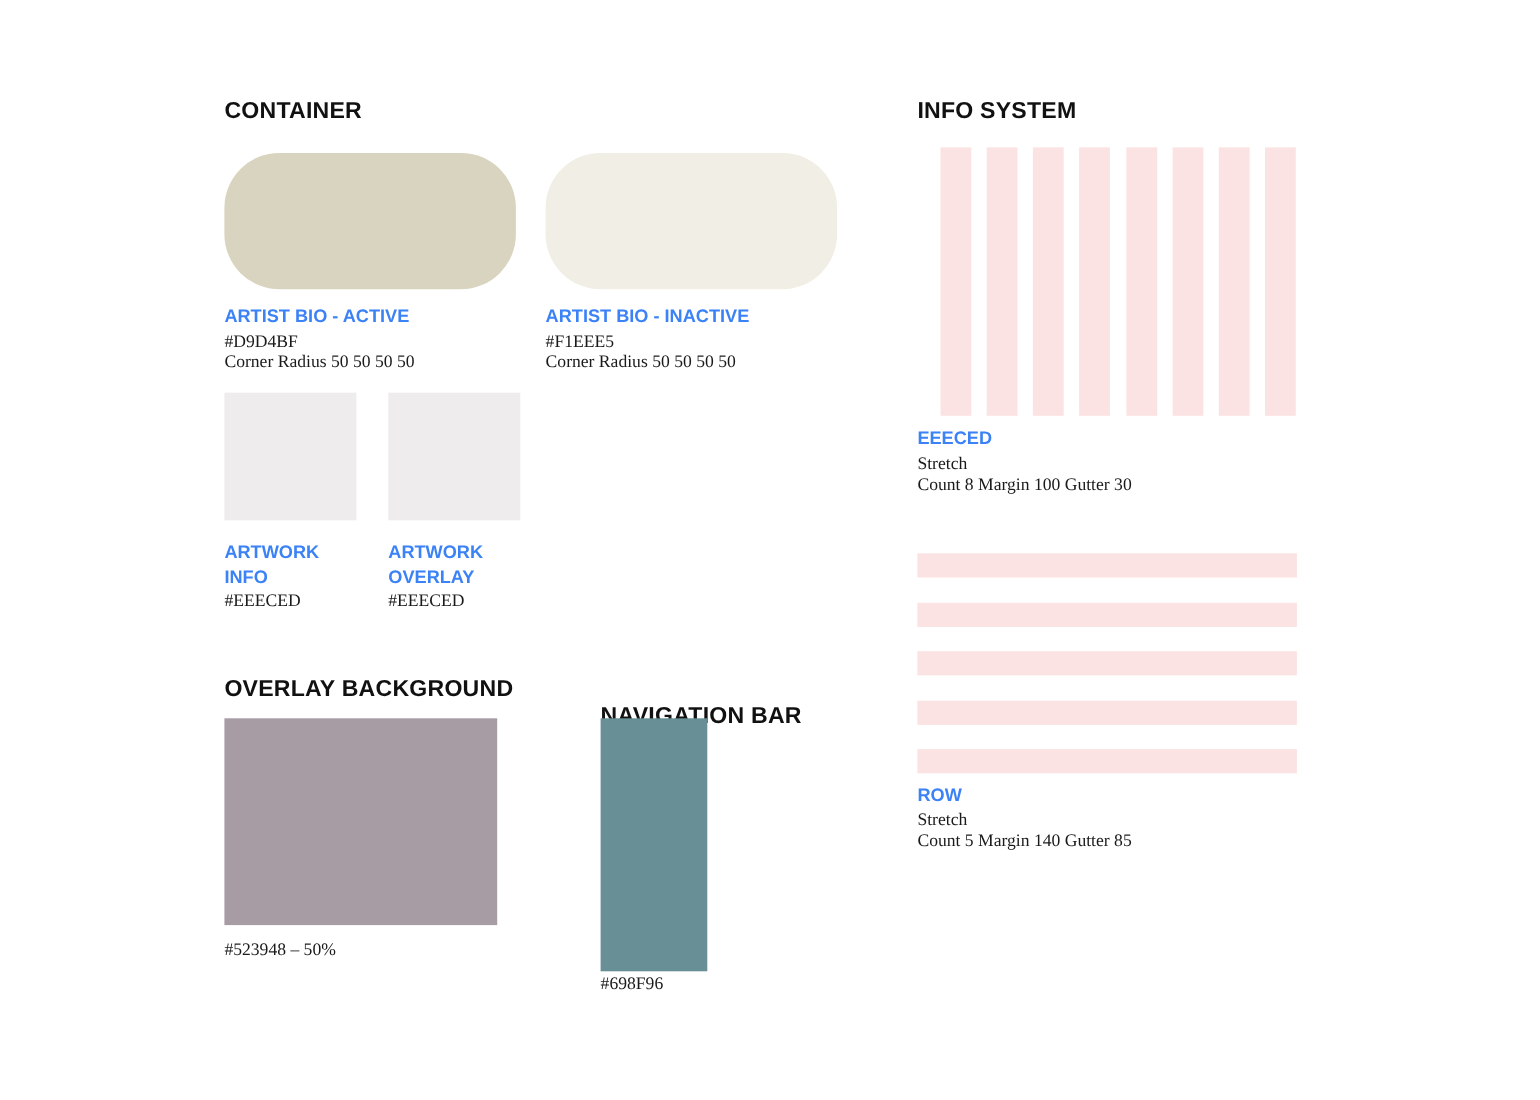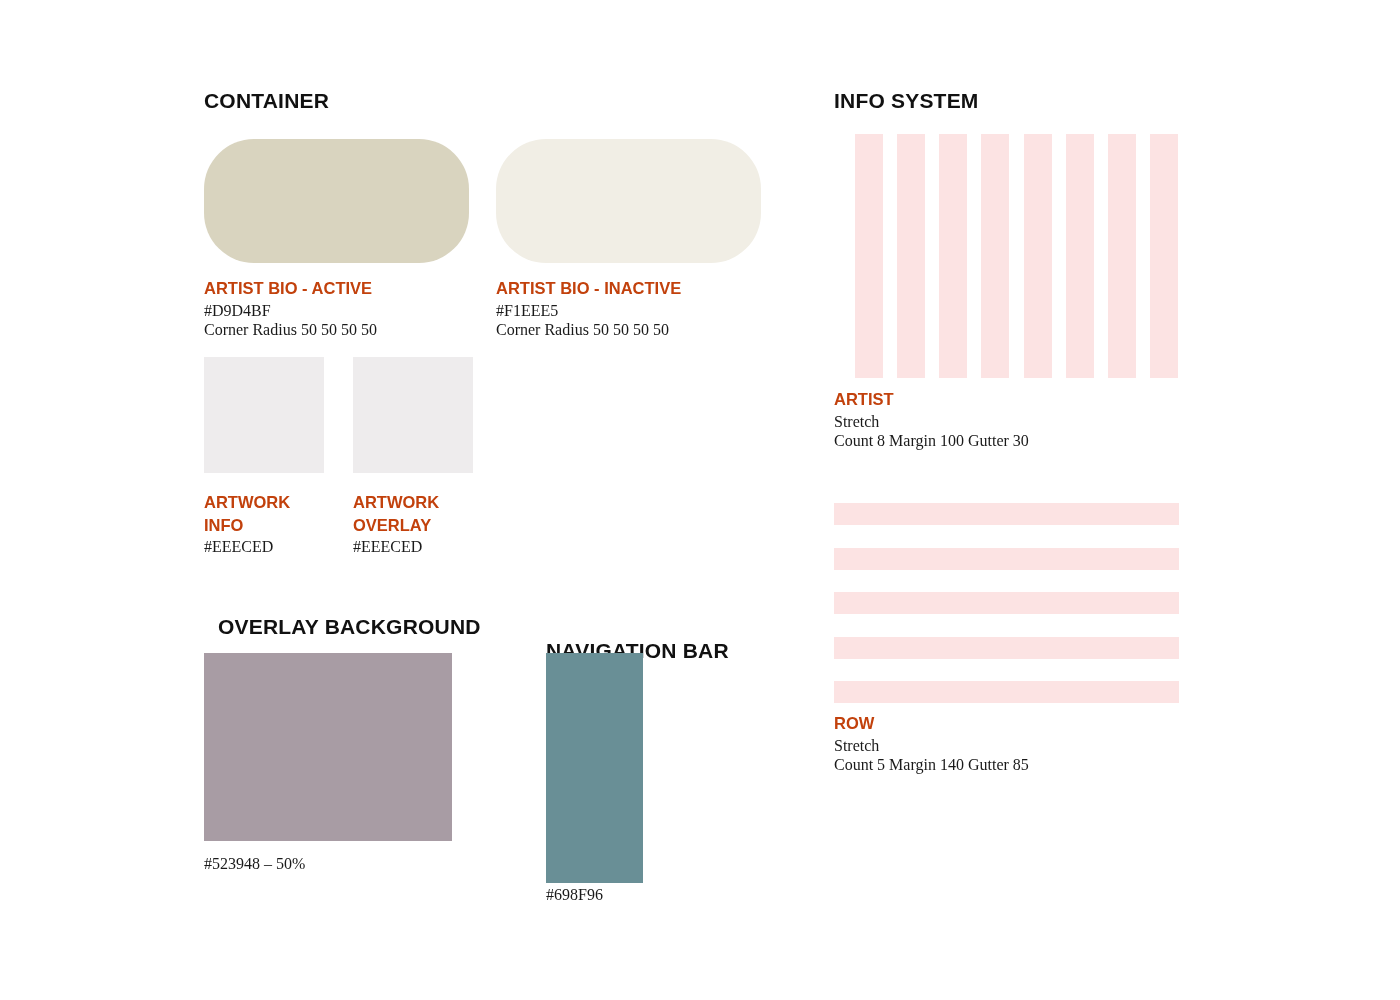--- a/index.html
+++ b/index.html
@@ -31,21 +31,21 @@
     letter-spacing: 0.2px;
     color: #111111;
     margin: 0;
     white-space: nowrap;
   }
   .item-label {
     font-family: "Liberation Sans", sans-serif;
     font-weight: bold;
     font-size: 16.5px;
     line-height: 23px;
-    color: #c2410c;
+    color: #3b82f6;
     margin: 0;
   }
   .spec {
     font-family: "Liberation Serif", serif;
     font-size: 16px;
     line-height: 19px;
     color: #1a1a1a;
     margin: 0;
   }
 
@@ -81,21 +81,21 @@
   .artwork-item { position: absolute; top: 0; width: 120px; }
   .artwork-item.info    { left: 0px; }
   .artwork-item.overlay { left: 149px; }
   .artwork-swatch {
     width: 120px;
     height: 116px;
   }
   .artwork-text { margin-top: 18px; }
   .artwork-text .item-label { width: 115px; }
 
-  #overlay-heading { position: absolute; left: 14px; top: 615px; }
+  #overlay-heading { position: absolute; left: 0; top: 615px; }
   #overlay-block   { position: absolute; left: 0px; top: 653px; }
   .overlay-swatch {
     width: 248px;
     height: 188px;
   }
   #overlay-block .spec { margin-top: 13px; }
 
   #nav-heading { position: absolute; left: 342px; top: 615px; margin-top: 24px; }
   #nav-block   { position: absolute; left: 342px; top: 653px; }
   .nav-swatch {
@@ -215,21 +215,21 @@
         <div class="gridbar" style="background: rgb(252, 227, 227);"></div>
         <div class="gridbar" style="background: rgb(252, 227, 227);"></div>
         <div class="gridbar" style="background: rgb(252, 227, 227);"></div>
         <div class="gridbar" style="background: rgb(252, 227, 227);"></div>
         <div class="gridbar" style="background: rgb(252, 227, 227);"></div>
         <div class="gridbar" style="background: rgb(252, 227, 227);"></div>
         <div class="gridbar" style="background: rgb(252, 227, 227);"></div>
       </div>
 
     <div id="column-caption">
-      <p class="item-label">ARTIST</p>
+      <p class="item-label">EEECED</p>
       <p class="spec">Stretch</p>
       <p class="spec">Count 8 Margin 100 Gutter 30</p>
     </div>
 
     <div id="row-specimen">
         <div class="gridbar" style="background: rgb(252, 227, 227);"></div>
         <div class="gridbar" style="background: rgb(252, 227, 227);"></div>
         <div class="gridbar" style="background: rgb(252, 227, 227);"></div>
         <div class="gridbar" style="background: rgb(252, 227, 227);"></div>
         <div class="gridbar" style="background: rgb(252, 227, 227);"></div>

